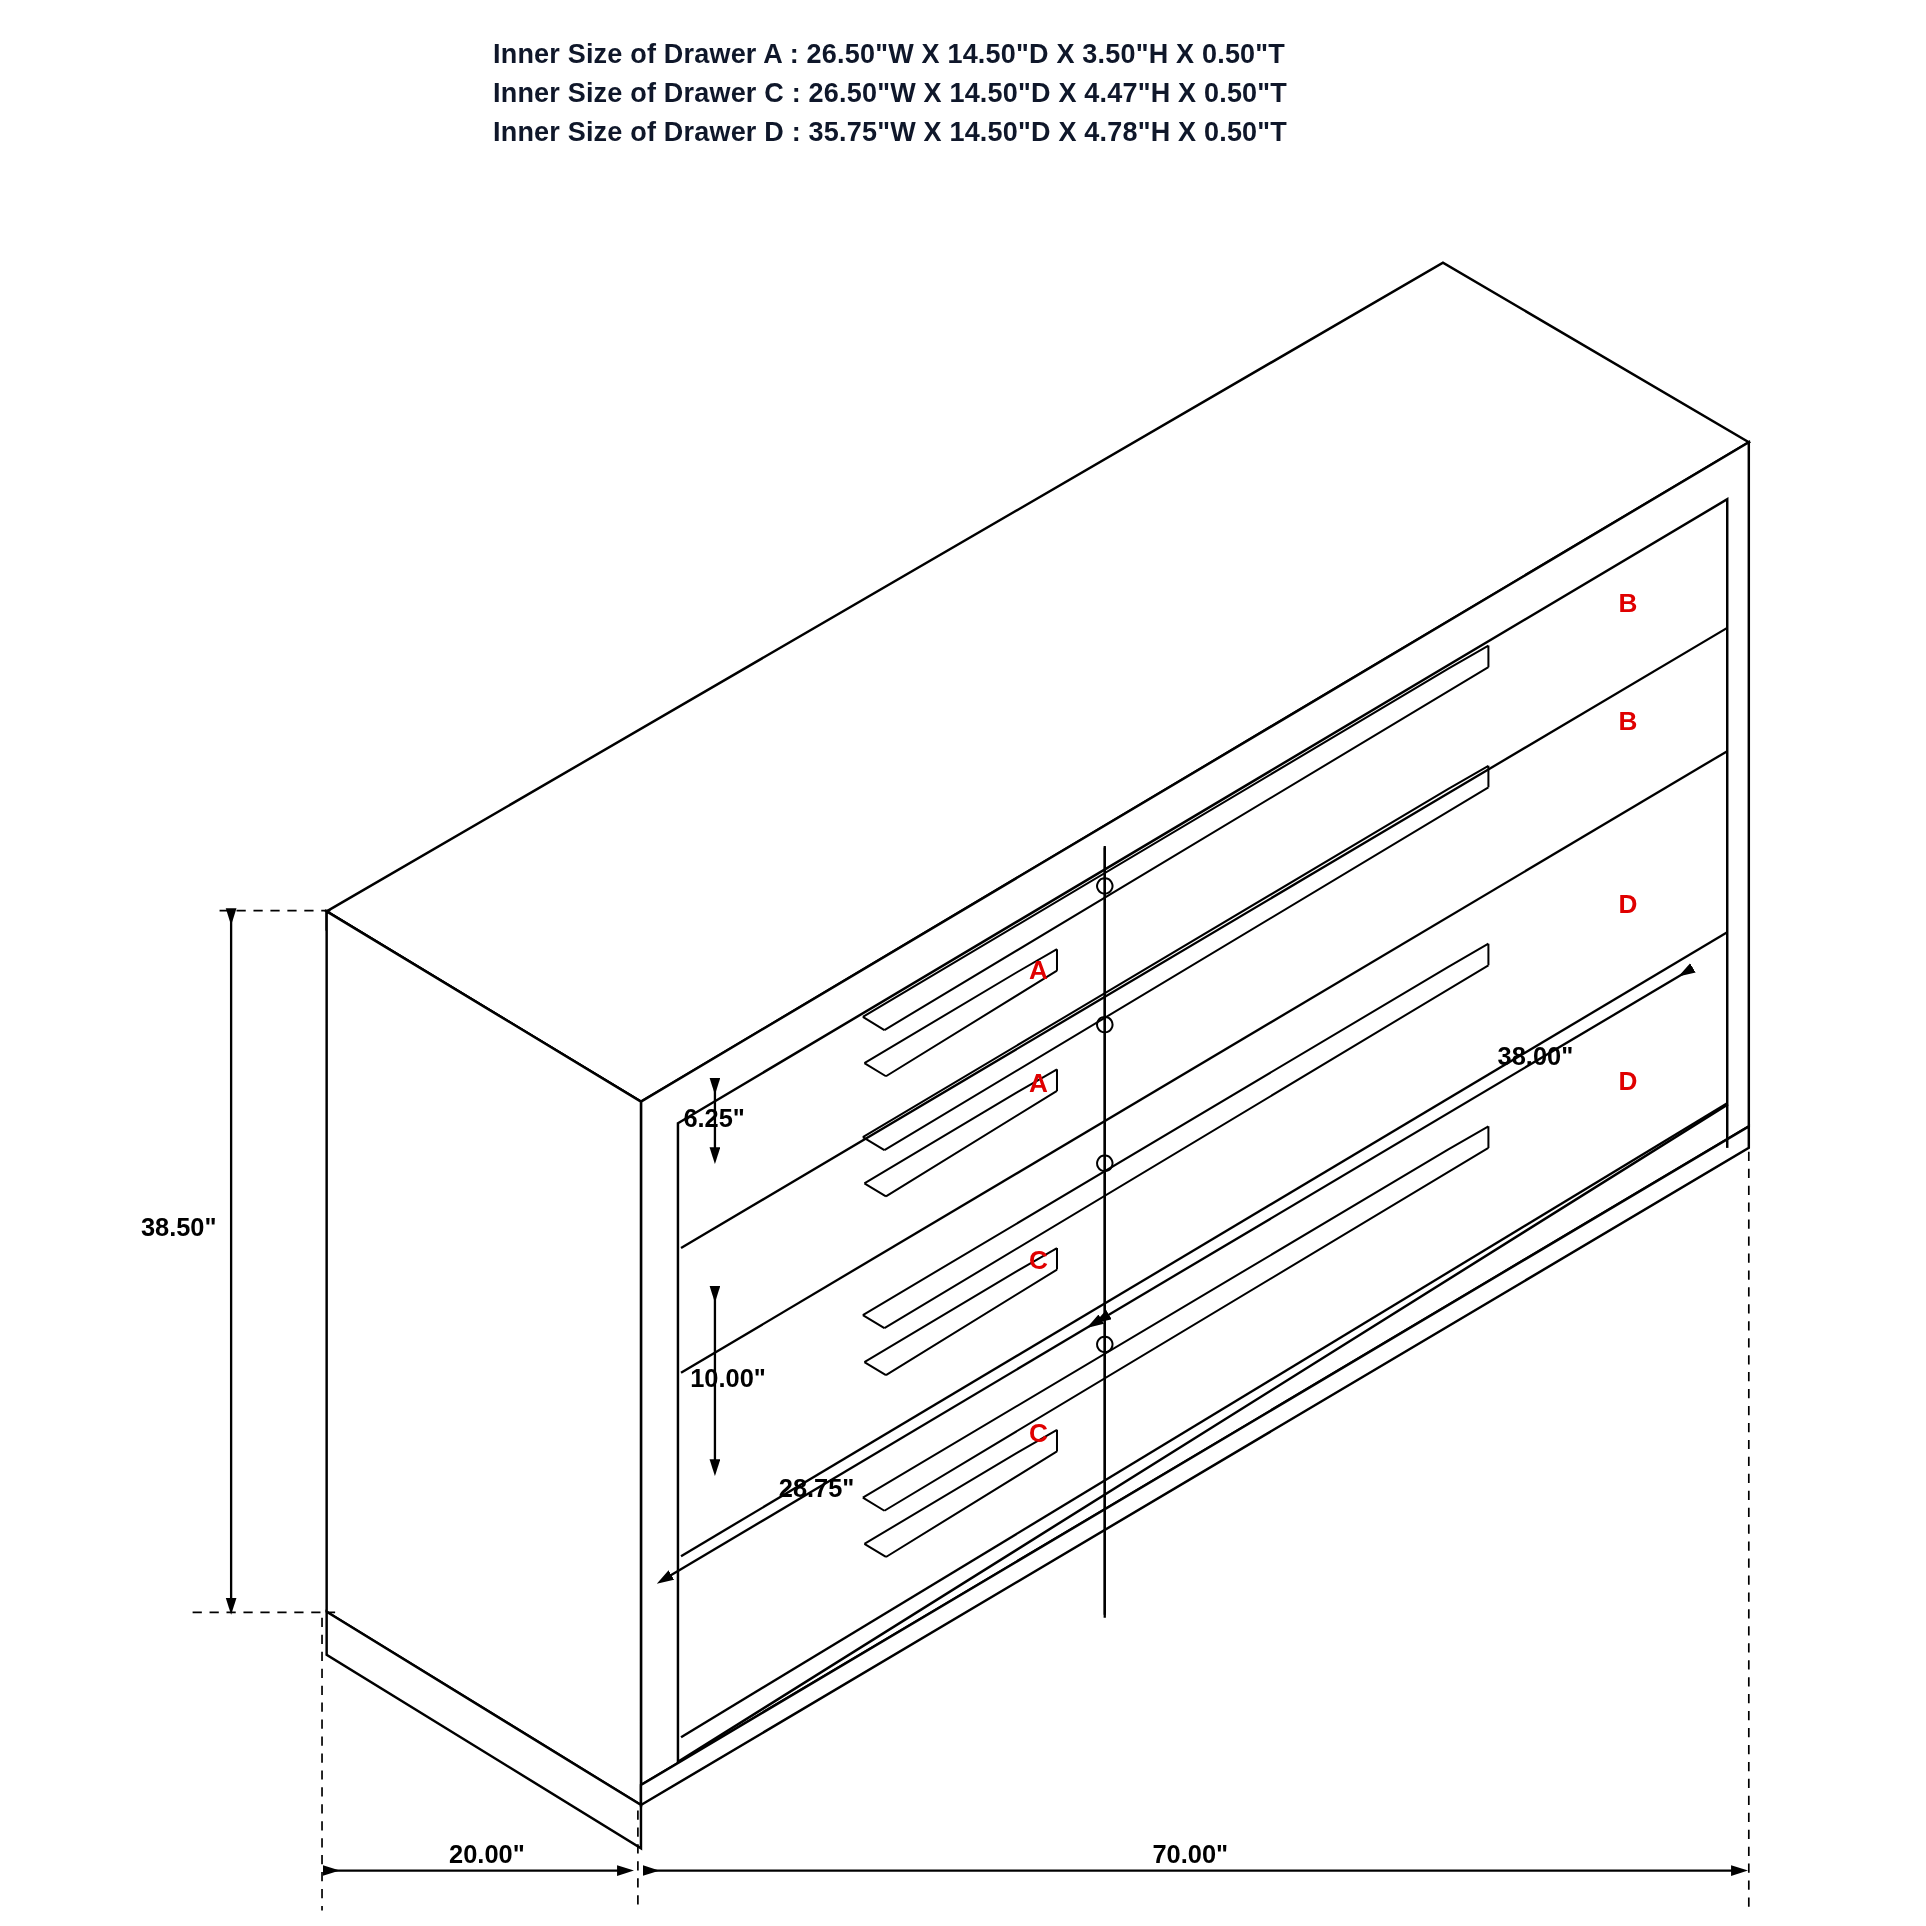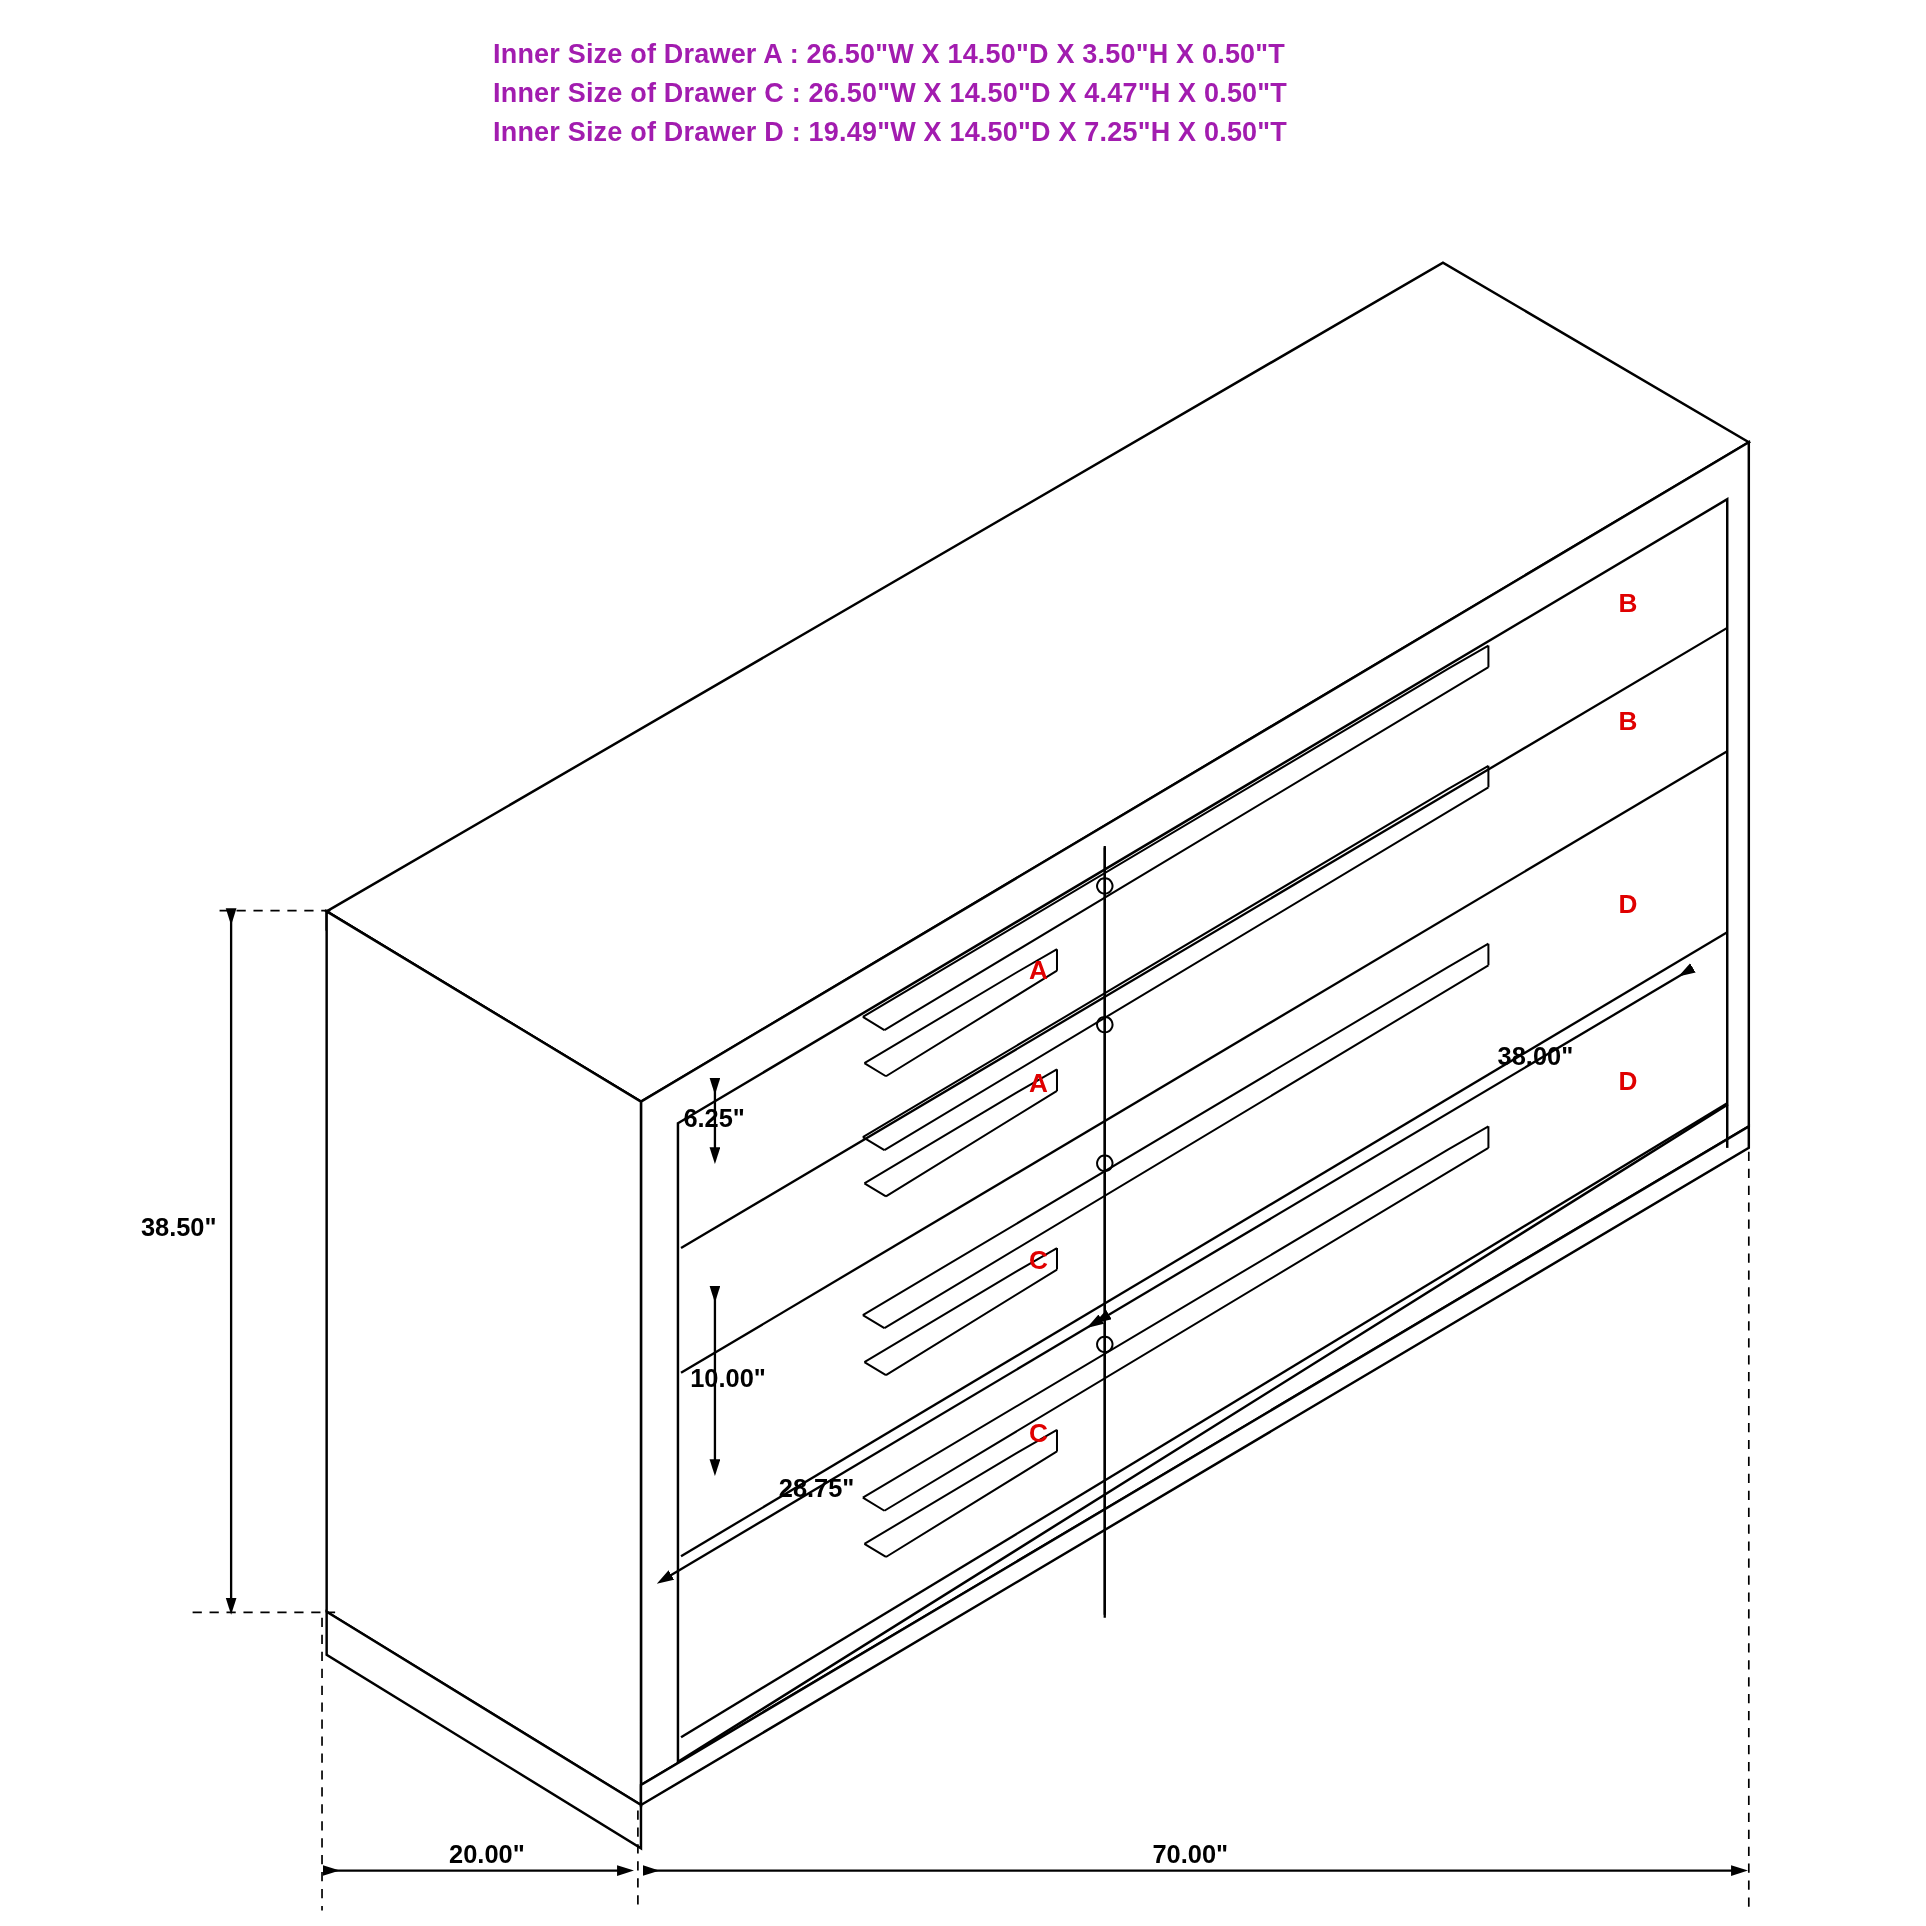--- a/index.html
+++ b/index.html
@@ -1,32 +1,32 @@
 <!DOCTYPE html>
 <html style="font-size:12.3px"><head>
 <meta charset="utf-8">
 <style>
   html,body{margin:0;padding:0;background:#ffffff;}
   body{width:1926px;height:1926px;position:relative;font-family:"Liberation Sans",sans-serif;overflow:hidden;}
   #stage{position:absolute;left:0;top:0;width:1926px;height:1926px;}
   .spec-block{position:absolute;left:493px;top:35px;width:1156px;}
-  .spec-line{font-size:27px;font-weight:bold;color:#a21caf;line-height:39px;white-space:nowrap;letter-spacing:0.2px;}
+  .spec-line{font-size:27px;font-weight:bold;color:#0f172a;line-height:39px;white-space:nowrap;letter-spacing:0.2px;}
   svg{position:absolute;left:0;top:0;width:1926px;height:1926px;}
   .dim{font-size:33px;font-weight:bold;fill:#000;font-family:"Liberation Sans",sans-serif;}
   .drwlab{font-size:34px;font-weight:bold;fill:#e00000;font-family:"Liberation Sans",sans-serif;}
 </style>
 </head>
 <body>
 
 <div id="stage">
 
   <div class="spec-block">
     <div class="spec-line">Inner Size of Drawer A : 26.50"W X 14.50"D X 3.50"H X 0.50"T</div>
     <div class="spec-line">Inner Size of Drawer C : 26.50"W X 14.50"D X 4.47"H X 0.50"T</div>
-    <div class="spec-line">Inner Size of Drawer D : 19.49"W X 14.50"D X 7.25"H X 0.50"T</div>
+    <div class="spec-line">Inner Size of Drawer D : 35.75"W X 14.50"D X 4.78"H X 0.50"T</div>
   </div>
 
   <svg viewBox="0 0 2500 2500">
     <defs>
       <marker id="ar" markerWidth="22" markerHeight="22" refX="11" refY="7" orient="auto" markerUnits="userSpaceOnUse">
         <path d="M0,0 L22,7 L0,14 z" fill="#000"></path>
       </marker>
     </defs>
 
     <g stroke="#000" fill="none" stroke-width="3.2" stroke-linejoin="miter">

